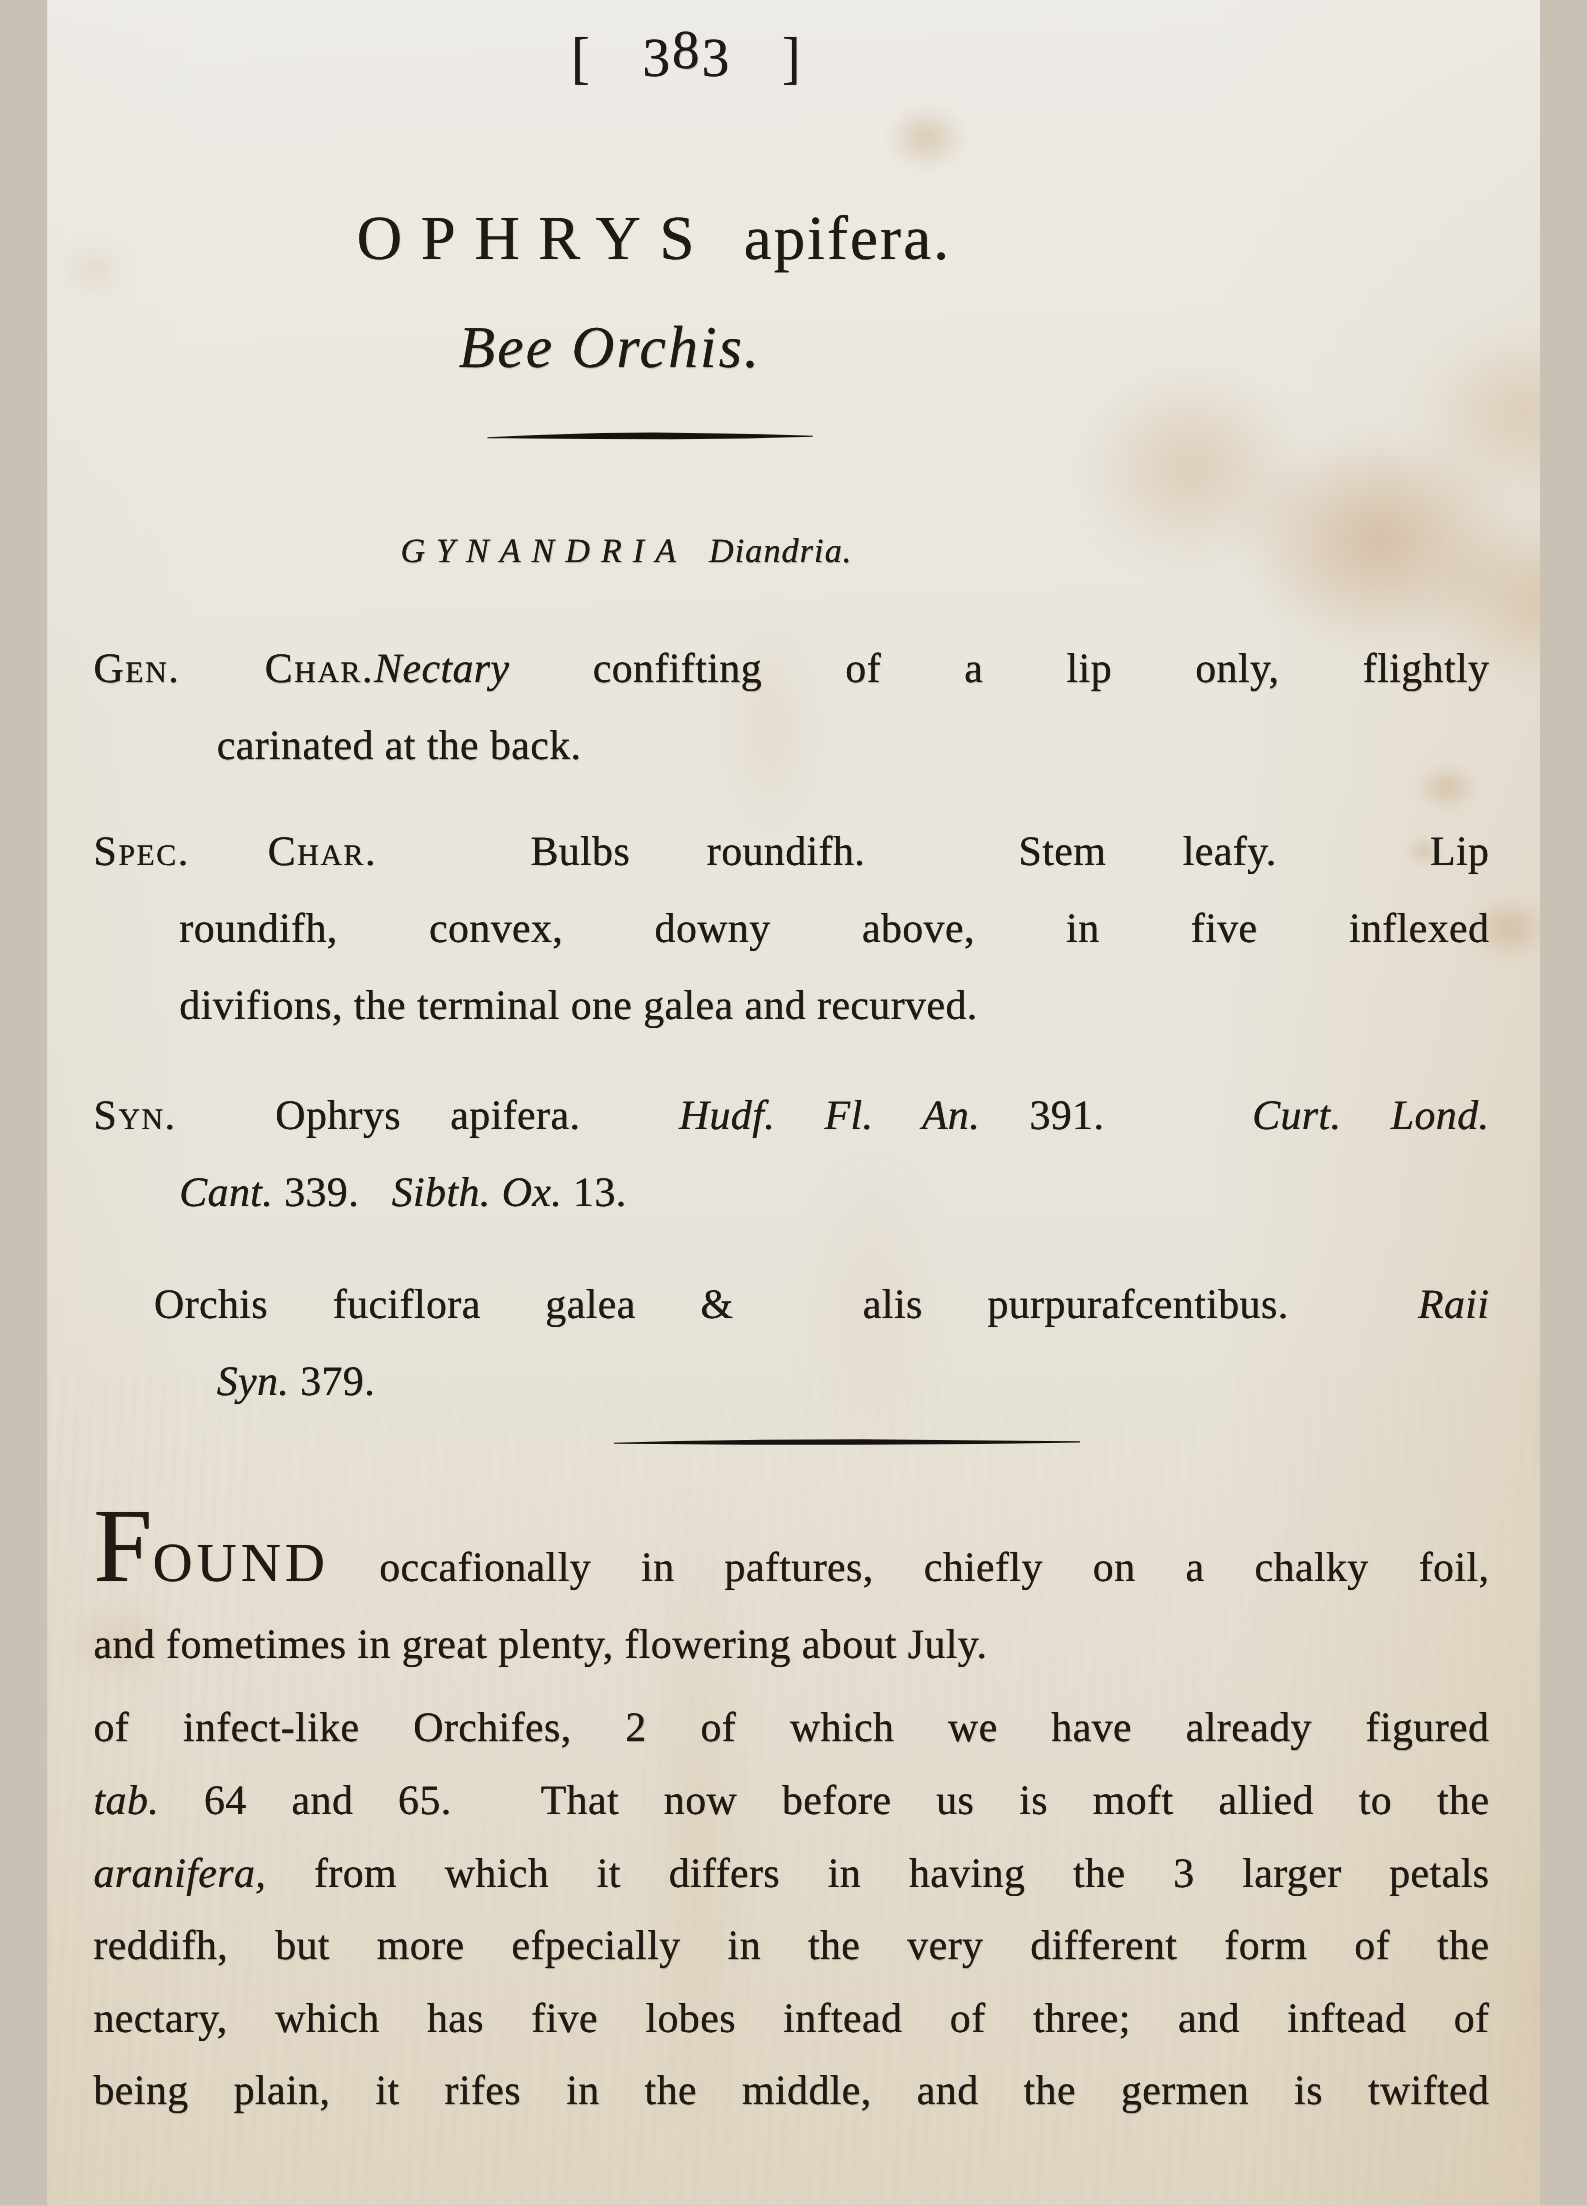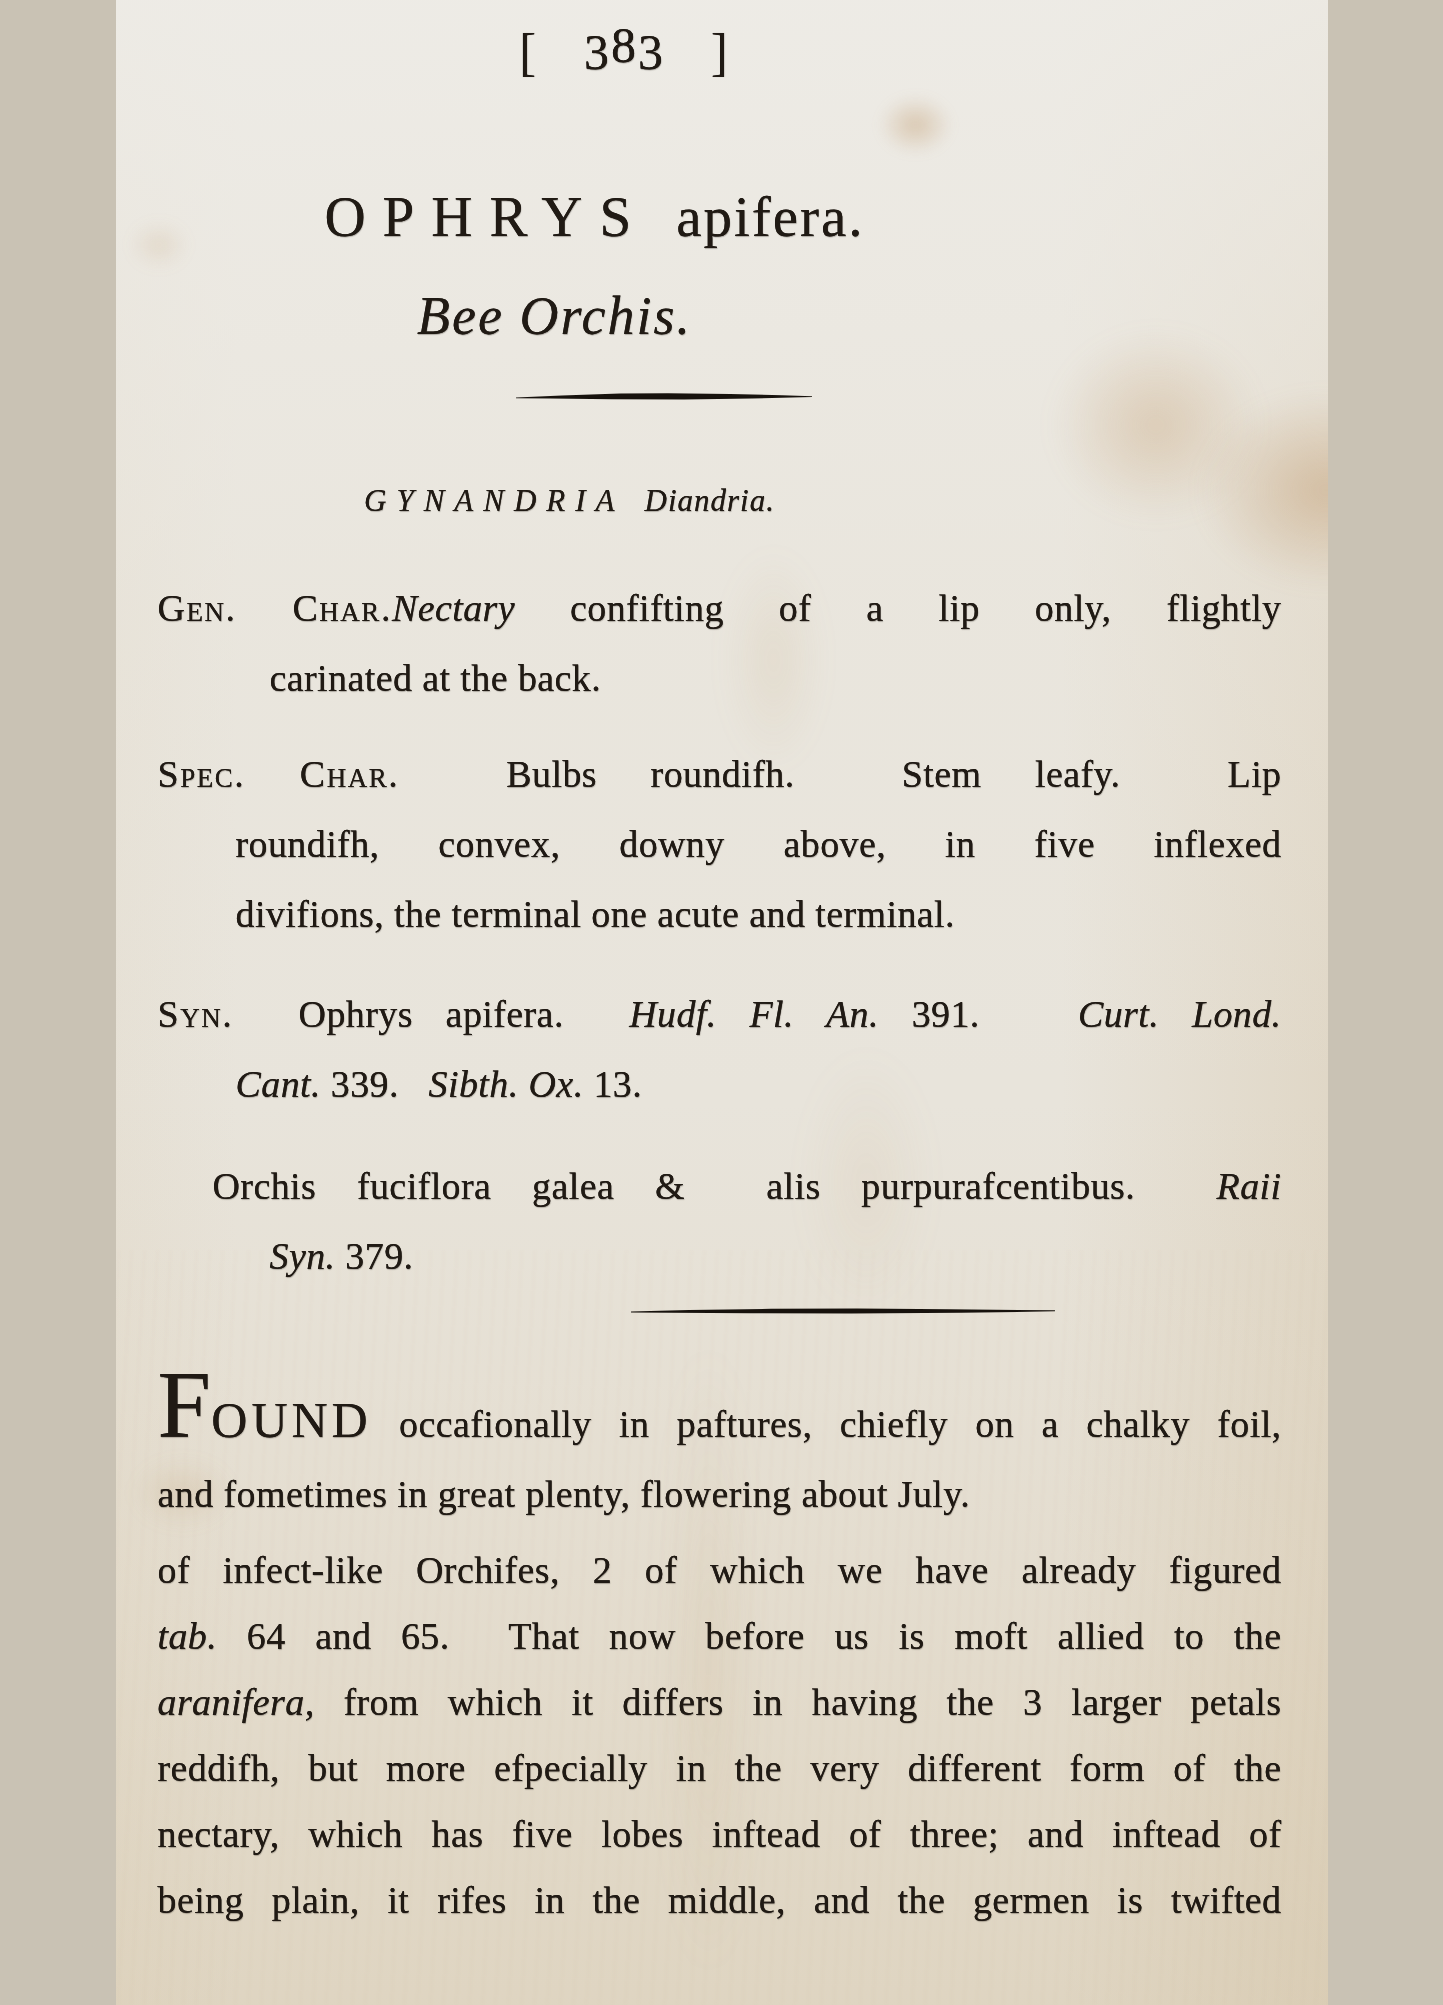--- a/index.html
+++ b/index.html
@@ -1,18 +1,18 @@
 <!DOCTYPE html>
 <html><head>
 <meta charset="utf-8">
 <style>
   html,body{margin:0;padding:0;background:#c9c2b4;}
   .page{
     position:relative;
-    width:1212px;height:2005px;
+    width:1357px;height:2005px;
     margin:0 auto;
     overflow:hidden;
     background-color:#e8e4db;
     background-image:
       linear-gradient(178deg, rgba(238,236,231,.9) 0%, rgba(236,233,226,.35) 30%, rgba(230,224,211,0) 55%),
       linear-gradient(to bottom, rgba(214,196,165,0) 55%, rgba(214,196,165,.22) 78%, rgba(208,188,152,.38) 100%),
       linear-gradient(to right, rgba(216,200,172,.14) 0%, rgba(216,200,172,0) 10%, rgba(216,200,172,0) 78%, rgba(206,186,152,.30) 100%);
     font-family:"Liberation Serif","DejaVu Serif",serif;
     color:#201a14;
   }
@@ -114,21 +114,21 @@
     <div class="classline txt"><span class="cls">GYNANDRIA</span><span class="ord">Diandria.</span></div>
 
     <p class="para m-gen txt">
         <span class="line just"><span class="sc">Gen. Char.</span><span class="it">Nectary</span><span> confifting of a lip only, flightly</span></span>
         <span class="line i2">carinated at the back.</span>
       </p>
 
     <p class="para m-spec txt">
         <span class="line just"><span class="sc">Spec. Char.</span><span>&nbsp; Bulbs roundifh.&nbsp; Stem leafy.&nbsp; Lip</span></span>
         <span class="line just i1">roundifh, convex, downy above, in five inflexed</span>
-        <span class="line i1">divifions, the terminal one acute and terminal.</span>
+        <span class="line i1">divifions, the terminal one galea and recurved.</span>
       </p>
 
     <p class="para m-syn txt">
         <span class="line just"><span class="sc">Syn.</span><span>&nbsp; Ophrys apifera.&nbsp; </span><span class="it">Hudf. Fl. An.</span><span> 391.&nbsp;&nbsp; </span><span class="it">Curt. Lond.</span></span>
         <span class="line i1"><span class="it">Cant.</span><span> 339.&nbsp;&nbsp; </span><span class="it">Sibth. Ox.</span><span> 13.</span></span>
       </p>
 
     <p class="para m-orc txt">
         <span class="line just iO"><span>Orchis fuciflora galea &amp;&nbsp; alis purpurafcentibus.&nbsp; </span><span class="it">Raii</span></span>
         <span class="line i2"><span class="it">Syn.</span><span> 379.</span></span>

